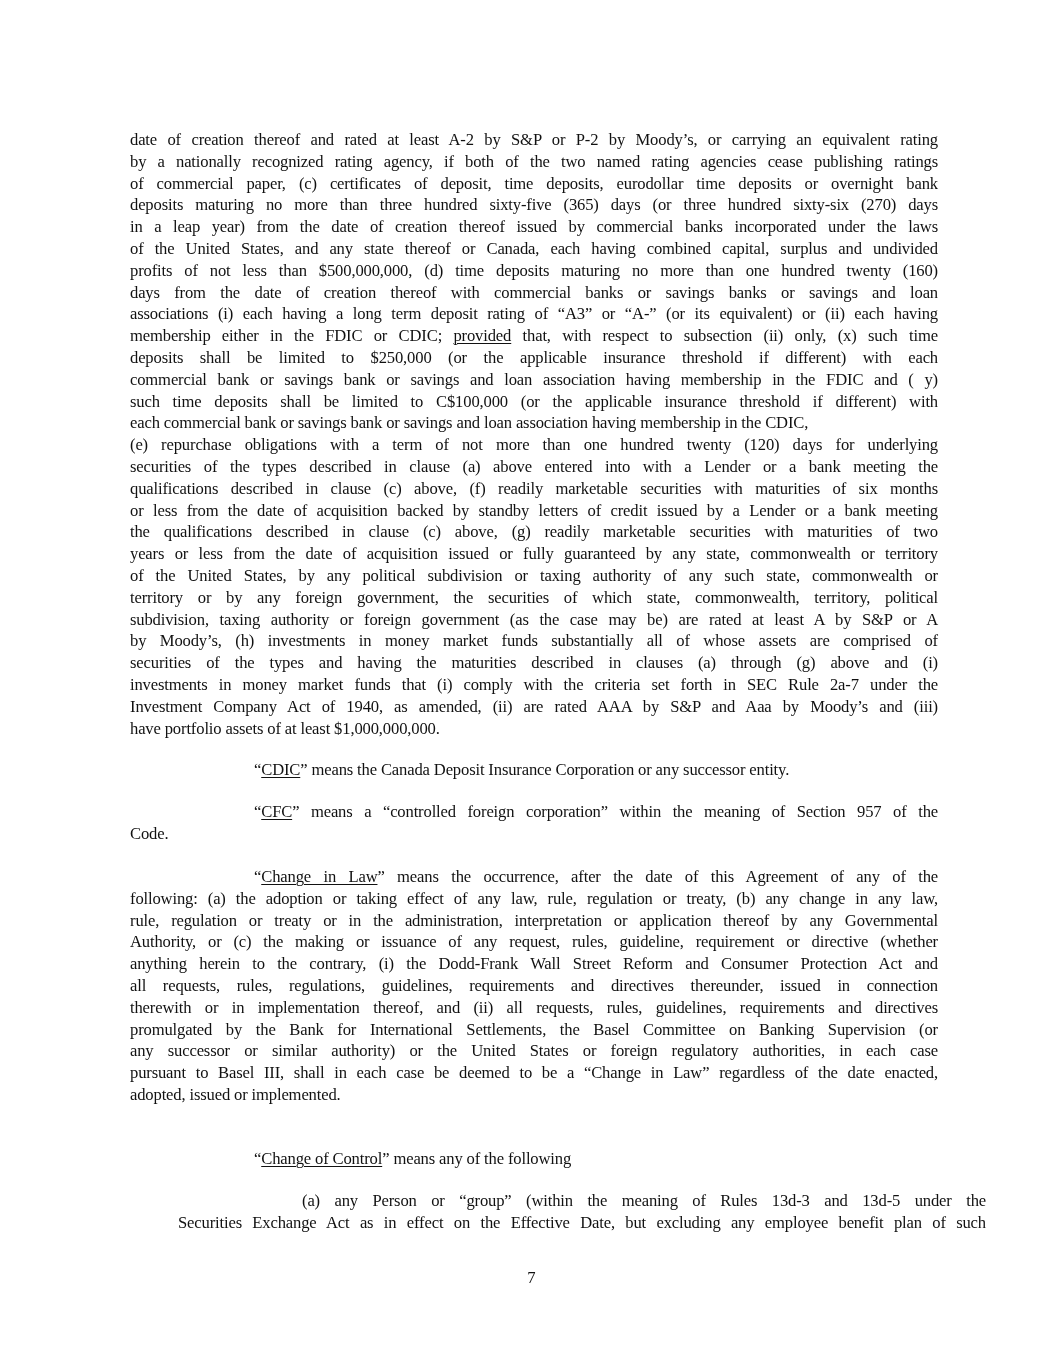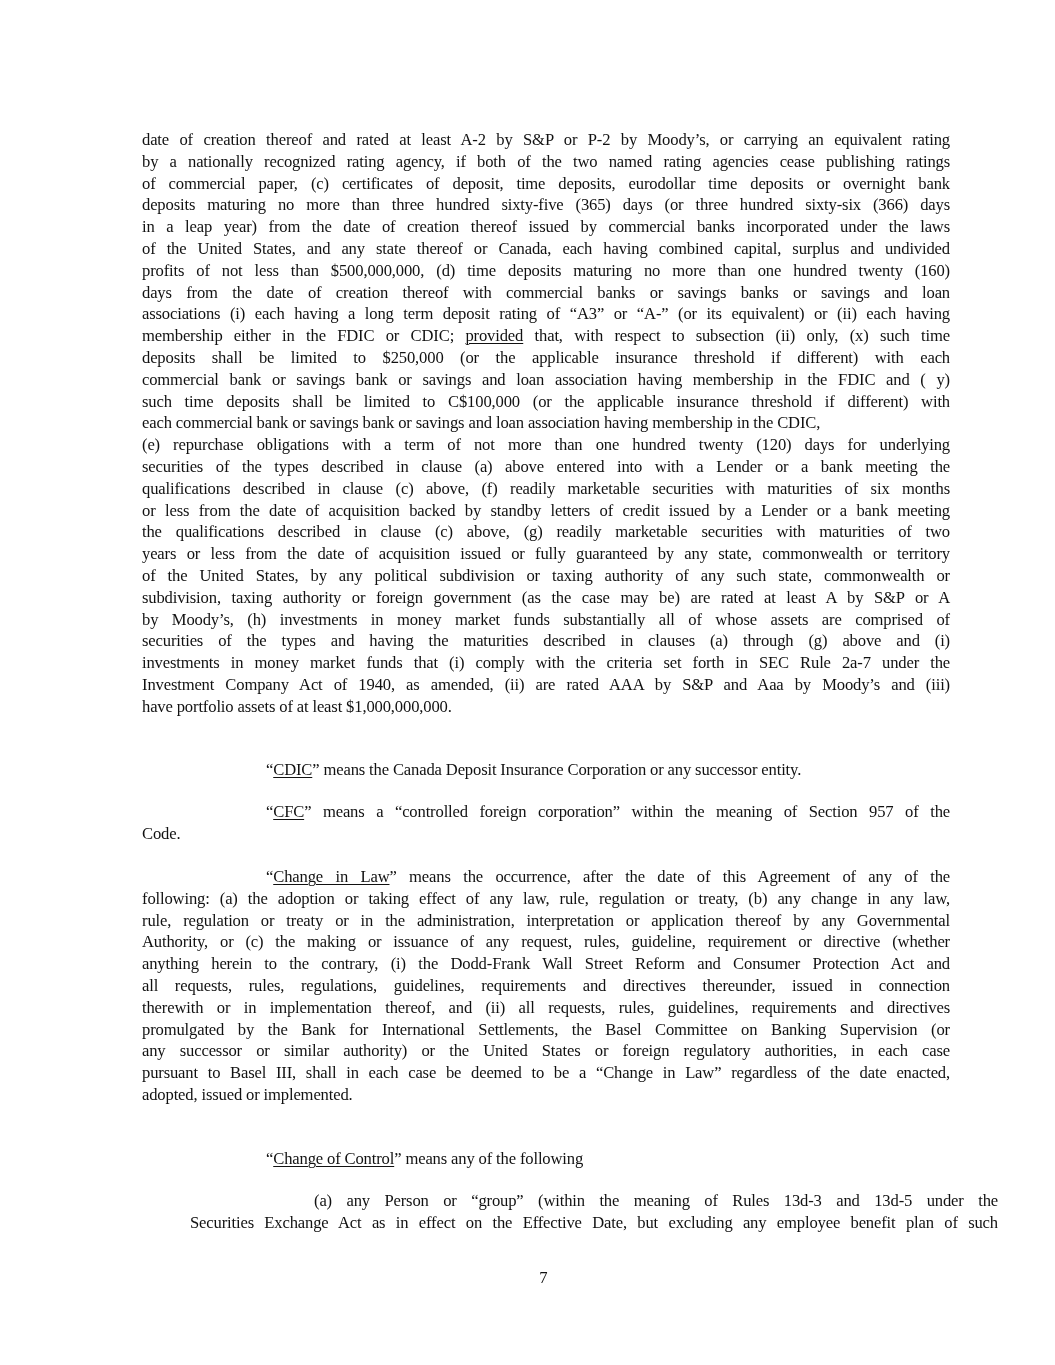--- a/index.html
+++ b/index.html
@@ -10,21 +10,21 @@
     body {
       width: 1055px;
       height: 1365px;
       position: relative;
       overflow: hidden;
       font-family: "Liberation Serif", "DejaVu Serif", serif;
       color: #111111;
     }
     .page {
       position: absolute;
-      left: 16px;
+      left: 4px;
       top: 0;
       width: 864px;
       height: 1365px;
       background: #ffffff;
     }
     .block {
       position: absolute;
       left: 126px;
       width: 808px;
     }
@@ -62,38 +62,39 @@
   </style>
 </head>
 <body>
 
 <div class="page">
 
   <div class="block" style="top:129px;">
     <span class="line">date of creation thereof and rated at least A-2 by S&amp;P or P-2 by Moody’s, or carrying an equivalent rating</span>
     <span class="line">by a nationally  recognized rating agency, if both of the two named rating agencies cease publishing ratings</span>
     <span class="line">of commercial paper, (c) certificates of deposit, time deposits, eurodollar time deposits or overnight bank</span>
-    <span class="line">deposits maturing no more than three hundred sixty-five (365) days (or three hundred sixty-six (366) days</span>
+    <span class="line">deposits maturing no more than three hundred sixty-five (365) days (or three hundred sixty-six (270) days</span>
     <span class="line">in  a leap  year) from the date of creation thereof issued by commercial banks incorporated under the laws</span>
     <span class="line">of the United States, and any state thereof or Canada, each having combined capital, surplus and undivided</span>
     <span class="line">profits of not less than $500,000,000, (d) time deposits maturing no more than one hundred twenty (160)</span>
     <span class="line">days from the date of creation thereof with commercial banks or savings banks or savings and loan</span>
     <span class="line">associations (i) each having a long term deposit rating of “A3” or “A-” (or its equivalent) or (ii) each having</span>
     <span class="line"><span>membership either in the FDIC or CDIC;</span> <span class="u">provided</span><span> that, with respect to subsection (ii) only, (x) such time</span></span>
     <span class="line">deposits shall be limited  to $250,000 (or the applicable insurance threshold if different) with each</span>
     <span class="line">commercial bank or savings bank or savings and loan association having membership in the FDIC and ( y)</span>
     <span class="line">such time deposits shall be limited  to C$100,000 (or the applicable  insurance threshold if different) with</span>
     <span class="line last">each commercial bank or savings bank or savings and loan association having membership in the CDIC,</span>
     <span class="line">(e) repurchase obligations with a term of not more than one hundred twenty (120) days for underlying</span>
     <span class="line">securities of the types described in clause (a) above entered into with a Lender or a bank meeting the</span>
     <span class="line">qualifications described in clause (c) above, (f) readily marketable securities with maturities of six months</span>
     <span class="line">or less from the date of acquisition backed by standby letters of credit issued by a Lender or a bank meeting</span>
     <span class="line">the qualifications  described in  clause (c) above, (g) readily  marketable securities with maturities of two</span>
     <span class="line">years or less from the date of acquisition issued or fully guaranteed by any state, commonwealth or territory</span>
     <span class="line">of the United  States, by any political subdivision or taxing authority of any such state, commonwealth or</span>
+    <span class="line">territory or by any foreign government, the securities of which state, commonwealth, territory, political</span>
     <span class="line">subdivision, taxing authority or foreign government (as the case may be) are rated at least A by S&amp;P or A</span>
     <span class="line">by Moody’s, (h) investments in money market funds substantially all  of whose assets are comprised of</span>
     <span class="line">securities of the types and having the maturities described in clauses (a) through (g) above and (i)</span>
     <span class="line">investments in money market funds that (i) comply with the criteria set forth in SEC Rule 2a-7 under the</span>
     <span class="line">Investment Company Act of 1940, as amended, (ii) are rated AAA  by S&amp;P and Aaa by Moody’s and (iii)</span>
     <span class="line last">have portfolio assets of at least $1,000,000,000.</span>
   </div>
 
   <div class="block" style="top:759px;">
     <span class="line indent last"><span>“</span><span class="u">CDIC</span><span>”</span><span> means the Canada  Deposit Insurance Corporation or any successor entity.</span></span>

